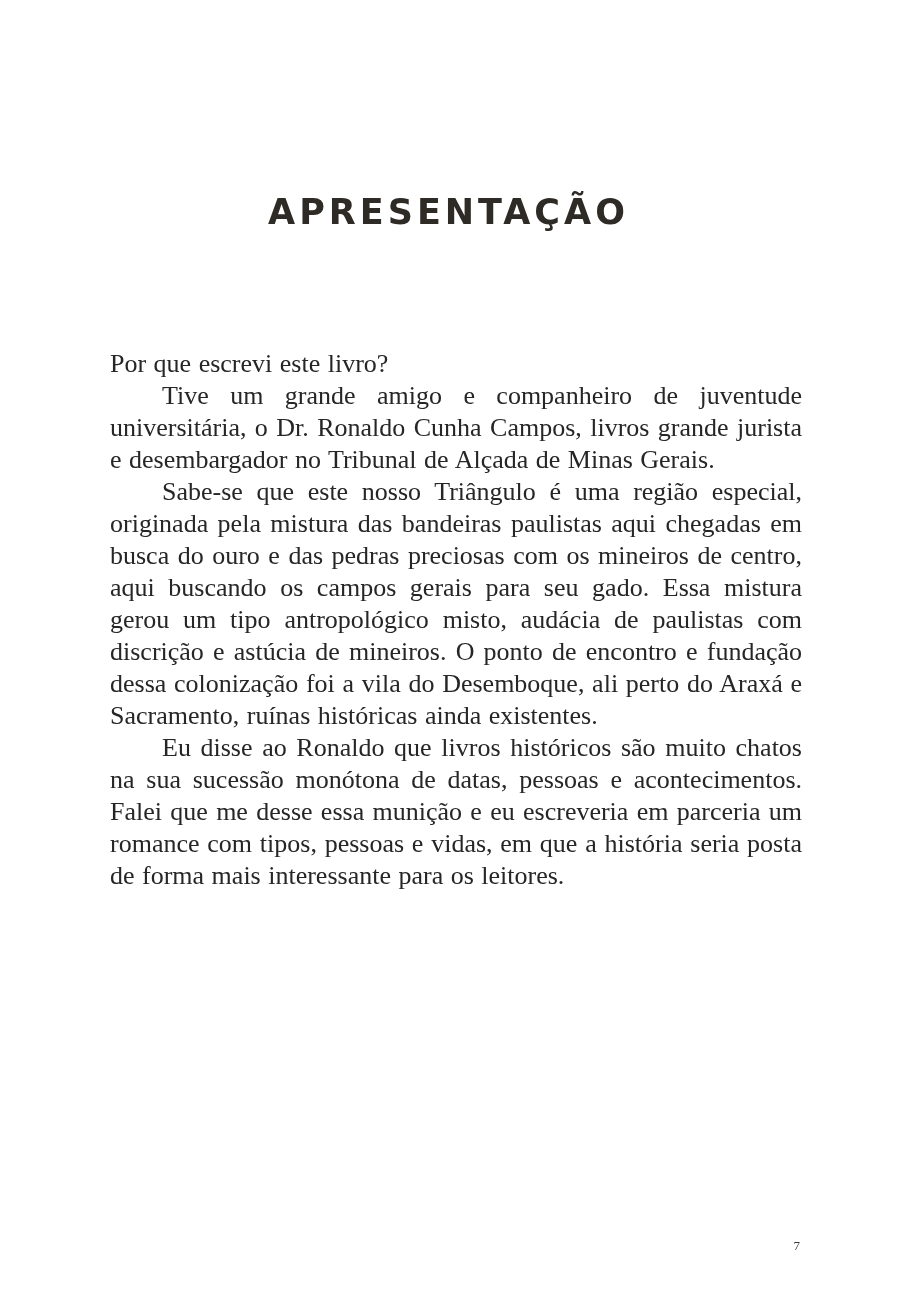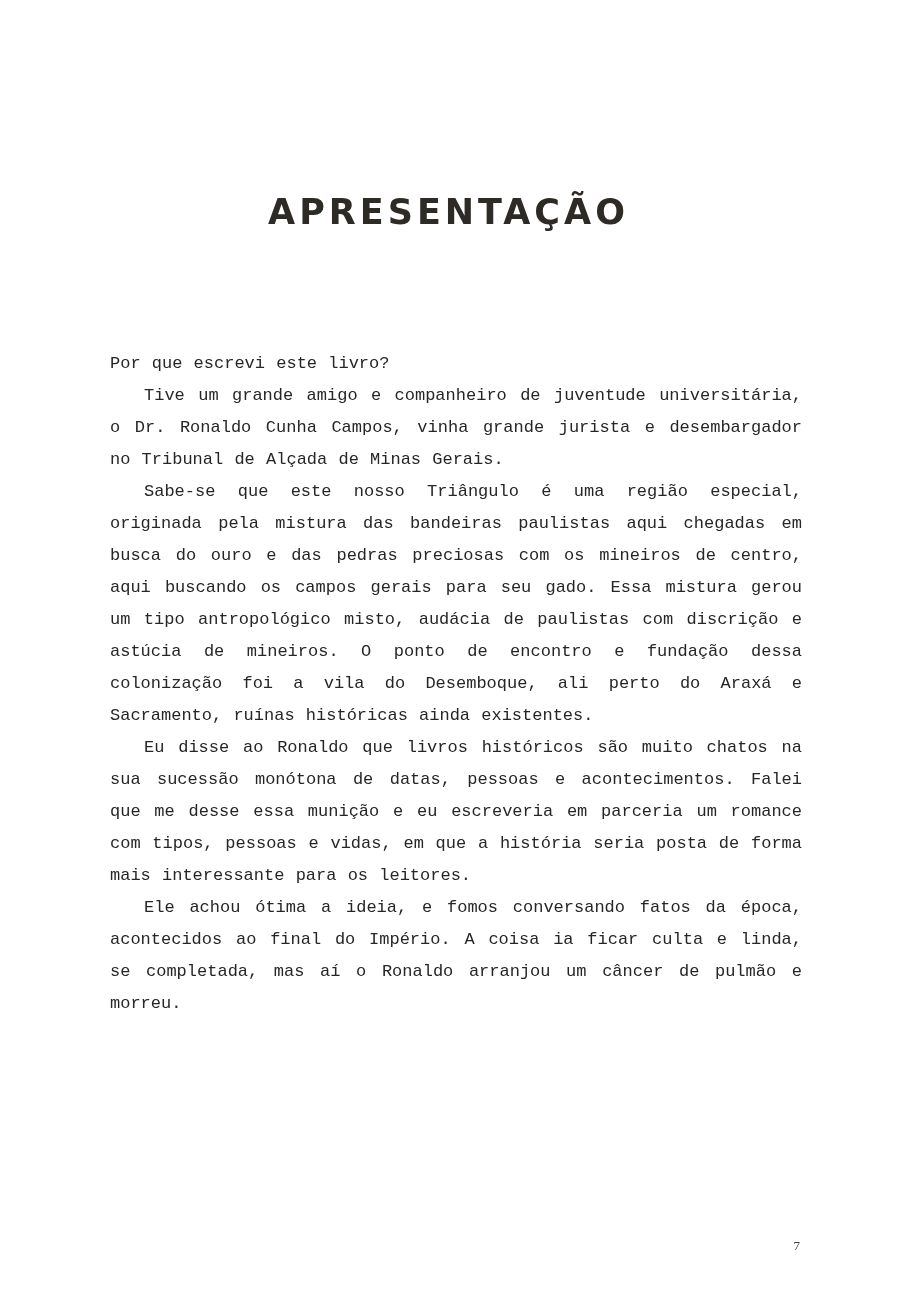--- a/index.html
+++ b/index.html
@@ -29,25 +29,24 @@
     font-weight: 700;
     font-size: 35px;
     letter-spacing: 4px;
     color: #2e2b27;
   }
   .content {
     position: absolute;
     top: 348px;
     left: 110px;
     width: 692px;
-    font-size: 17px;
+    font-size: 26px;
     line-height: 32px;
     text-align: justify;
     color: #262626;
-    font-family: Liberation Mono, monospace;
   }
   .content p {
     margin: 0;
     text-indent: 2em;
     word-spacing: 1px;
   }
   .content p:first-child {
     text-indent: 0;
   }
   .page-number {
@@ -61,21 +60,20 @@
 </style>
 </head>
 <body>
 
 <div class="page">
 
   <h1 class="book-title">APRESENTAÇÃO</h1>
 
   <div class="content">
       <p>Por que escrevi este livro?</p>
-      <p>Tive um grande amigo e companheiro de juventude universitária, o Dr. Ronaldo Cunha Campos, vinha grande jurista e desembargador no Tribunal de Alçada de Minas Gerais.</p>
+      <p>Tive um grande amigo e companheiro de juventude universitária, o Dr. Ronaldo Cunha Campos, livros grande jurista e desembargador no Tribunal de Alçada de Minas Gerais.</p>
       <p>Sabe-se que este nosso Triângulo é uma região especial, originada pela mistura das bandeiras paulistas aqui chegadas em busca do ouro e das pedras preciosas com os mineiros de centro, aqui buscando os campos gerais para seu gado. Essa mistura gerou um tipo antropológico misto, audácia de paulistas com discrição e astúcia de mineiros. O ponto de encontro e fundação dessa colonização foi a vila do Desemboque, ali perto do Araxá e Sacramento, ruínas históricas ainda existentes.</p>
       <p>Eu disse ao Ronaldo que livros históricos são muito chatos na sua sucessão monótona de datas, pessoas e acontecimentos. Falei que me desse essa munição e eu escreveria em parceria um romance com tipos, pessoas e vidas, em que a história seria posta de forma mais interessante para os leitores.</p>
-      <p>Ele achou ótima a ideia, e fomos conversando fatos da época, acontecidos ao final do Império. A coisa ia ficar culta e linda, se completada, mas aí o Ronaldo arranjou um câncer de pulmão e morreu.</p>
     </div>
 
   <div class="page-number">7</div>
 
 </div>
 
 </body></html>

